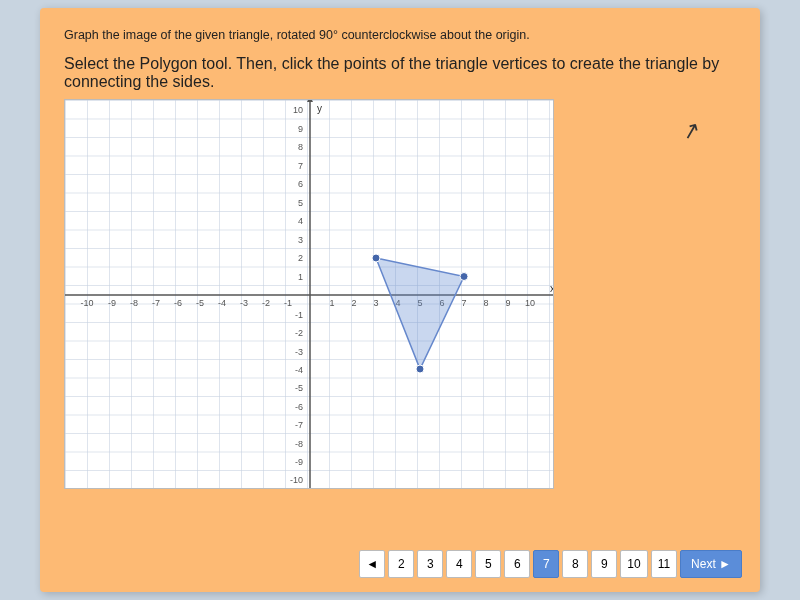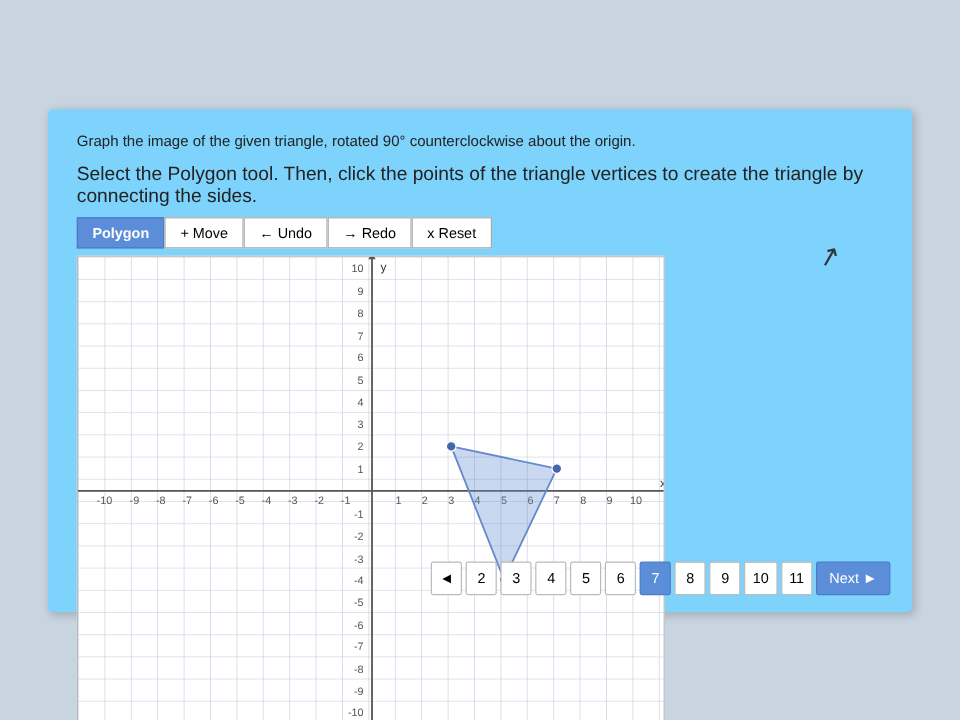--- a/index.html
+++ b/index.html
@@ -7,23 +7,23 @@
       background: #c8d4e0;
       width: 800px;
       height: 600px;
       overflow: hidden;
       font-family: Arial, sans-serif;
       display: flex;
       align-items: center;
       justify-content: center;
     }
     .page-container {
-      background: #7dd3fc;
+      background: #fdba74;
       width: 720px;
-      height: 419px;
+      height: 584px;
       border-radius: 4px;
       padding: 18px 24px 0 24px;
       position: relative;
       box-shadow: 2px 2px 8px rgba(0,0,0,0.2);
     }
     .instruction-text {
       font-size: 12.5px;
       color: #222;
       margin-bottom: 10px;
       line-height: 1.5;
@@ -110,27 +110,20 @@
       pointer-events: none;
     }
   </style>
 </head>
 <body>
 
 <div class="page-container">
   <div class="instruction-text">Graph the image of the given triangle, rotated 90° counterclockwise about the origin.</div>
   <div class="select-text">Select the Polygon tool. Then, click the points of the triangle vertices to create the triangle by connecting the sides.</div>
 
-  <div class="toolbar">
-    <button class="toolbar-btn active">Polygon</button>
-    <button class="toolbar-btn">+ Move</button>
-    <button class="toolbar-btn">← Undo</button>
-    <button class="toolbar-btn">→ Redo</button>
-    <button class="toolbar-btn">x Reset</button>
-  </div>
 
   <div class="graph-area">
     <svg class="graph-canvas" width="490" height="390" viewBox="0 0 490 390">
 
       <defs>
         <pattern id="smallGrid" width="22" height="18.5" patternUnits="userSpaceOnUse">
           <path d="M 22 0 L 0 0 0 18.5" fill="none" stroke="#dde5f0" stroke-width="0.5"></path>
         </pattern>
         <pattern id="grid" width="22" height="18.5" patternUnits="userSpaceOnUse">
           <rect width="22" height="18.5" fill="url(#smallGrid)"></rect>

